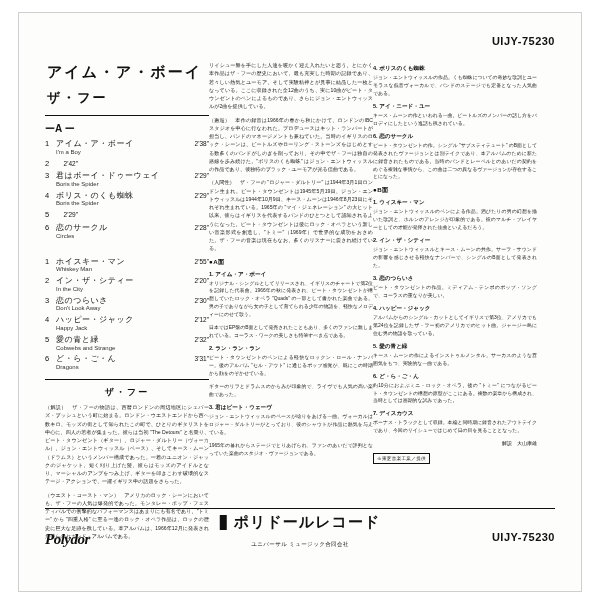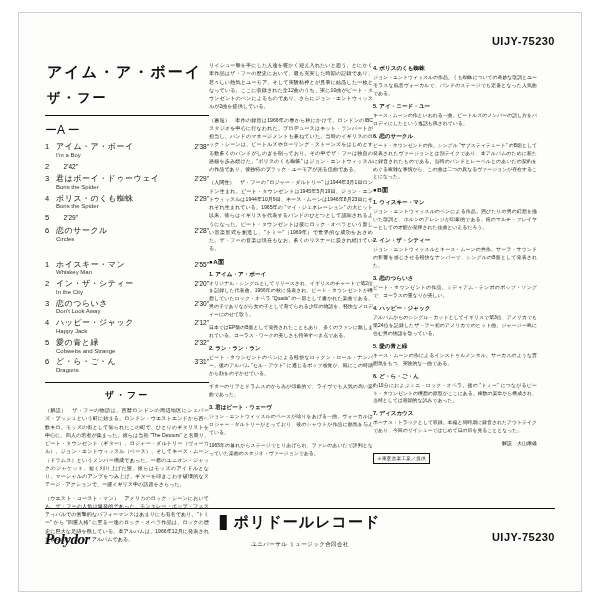--- a/index.html
+++ b/index.html
@@ -62,22 +62,22 @@
     font-weight: bold;
     letter-spacing: 2px;
     margin: 7px 0 0 2px;
   }
   .rule {
     border: 0;
     border-top: 1.3px solid #111;
     margin: 8px 0 6px 0;
   }
   .side-label {
-    font-size: 12px;
-    font-weight: normal;
+    font-size: 10px;
+    font-weight: bold;
     margin: 4px 0 3px 0;
   }
   .tracks {
     margin: 0;
     padding: 0;
     list-style: none;
   }
   .track {
     display: flex;
     align-items: flex-start;

